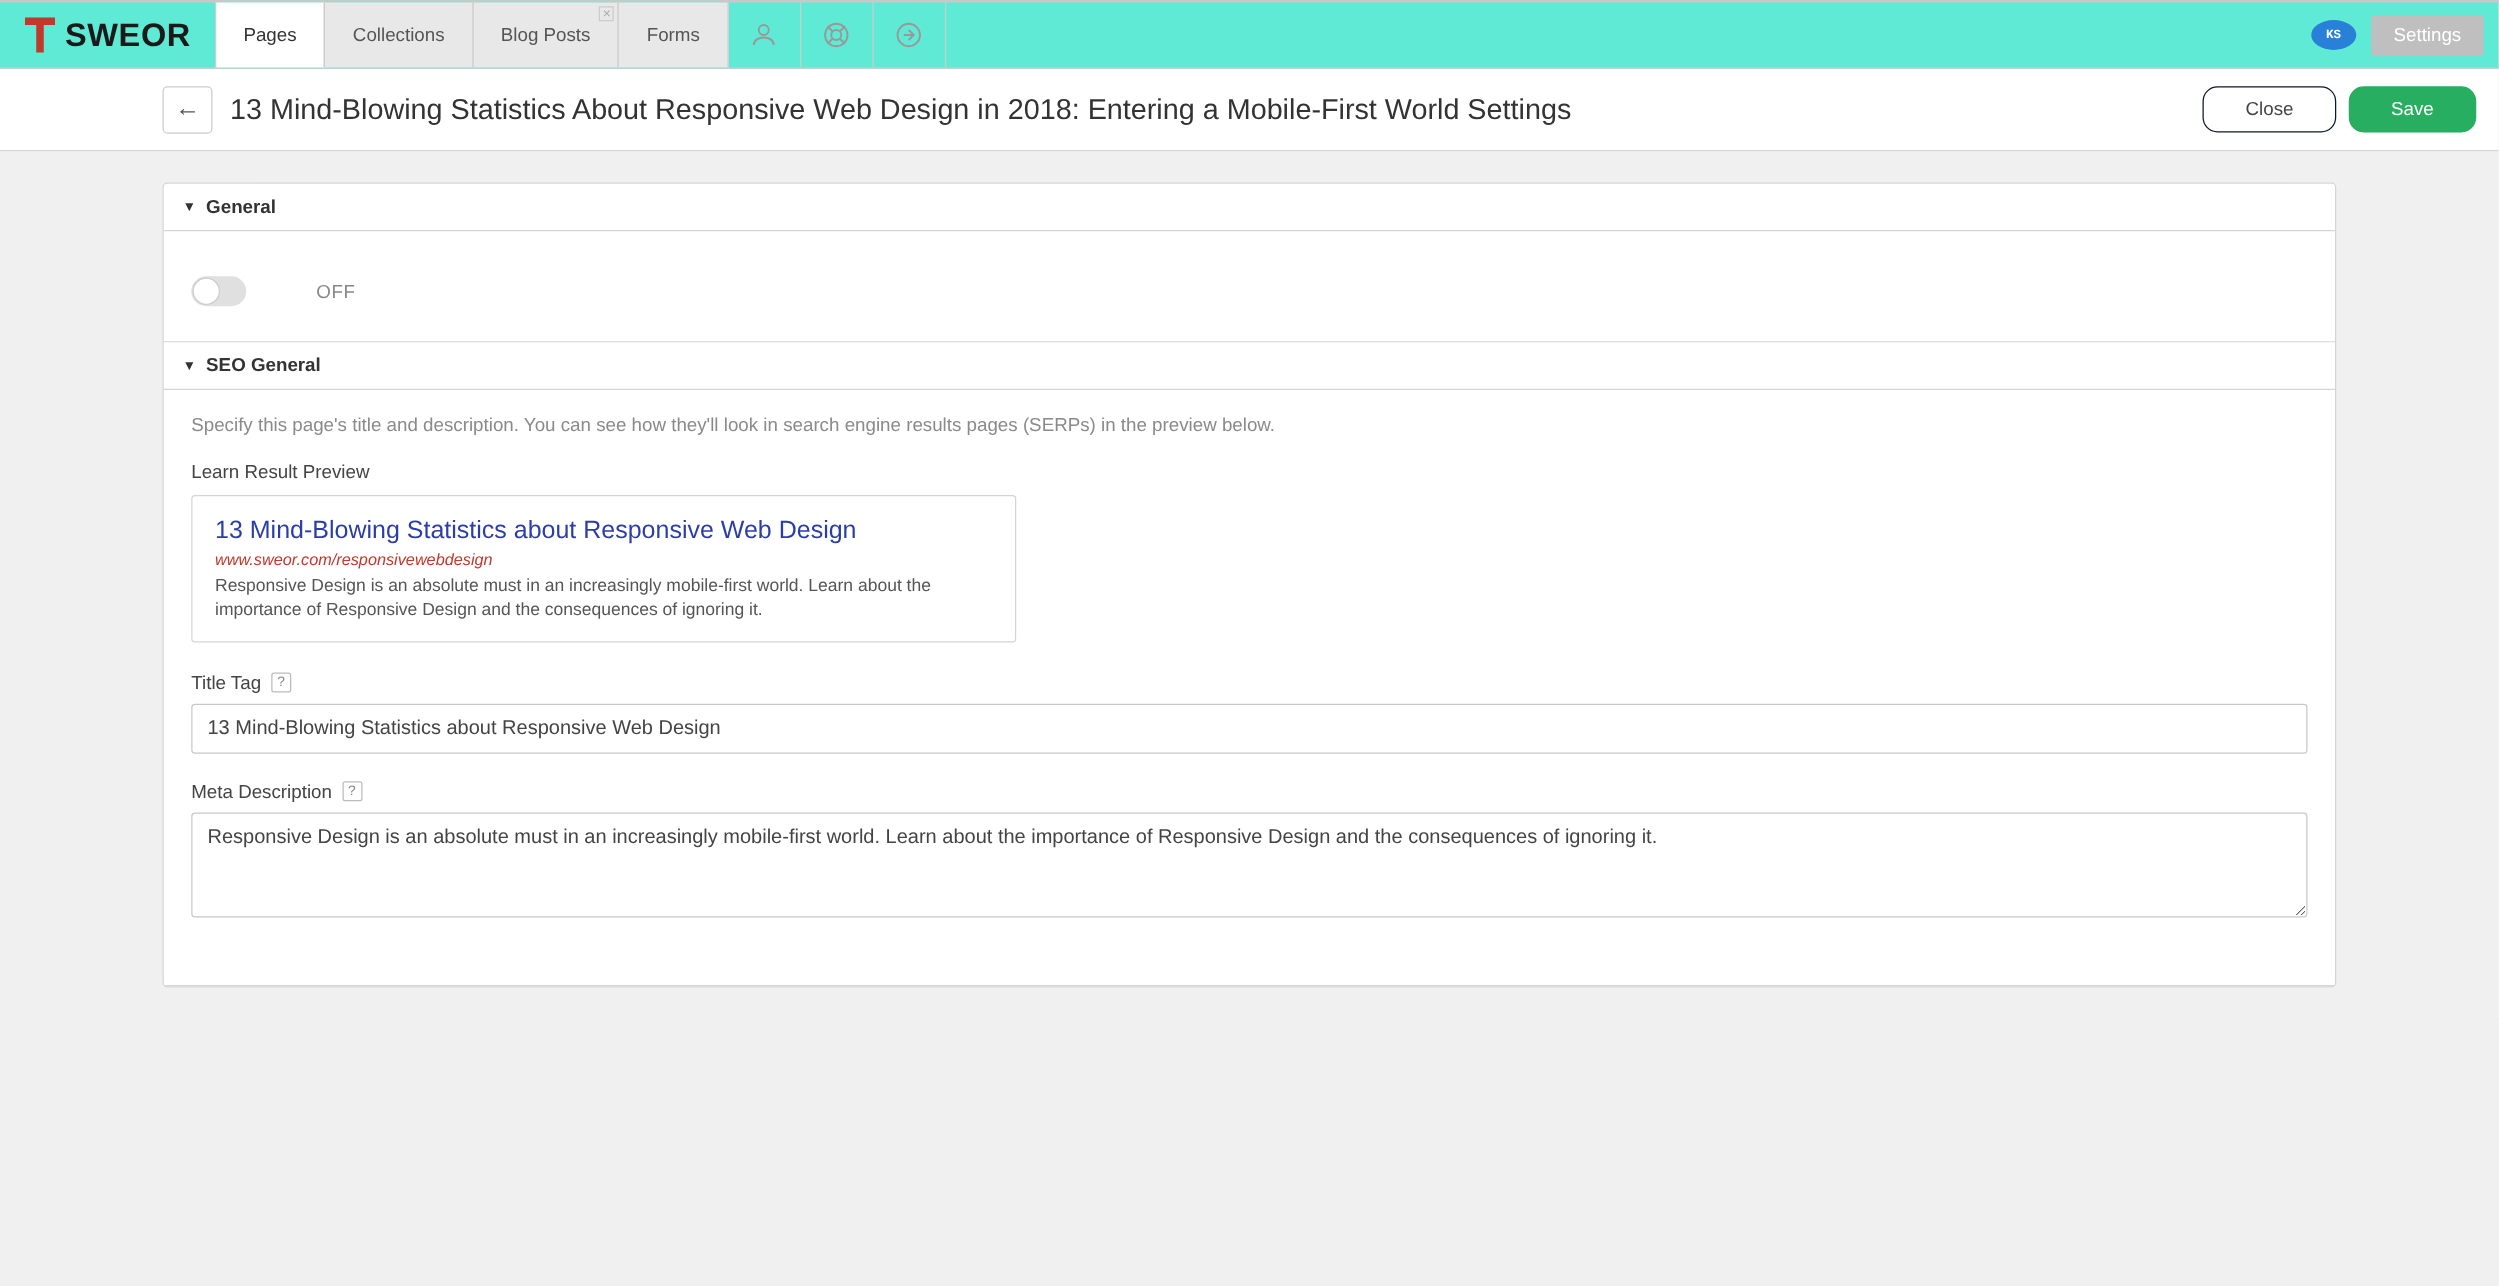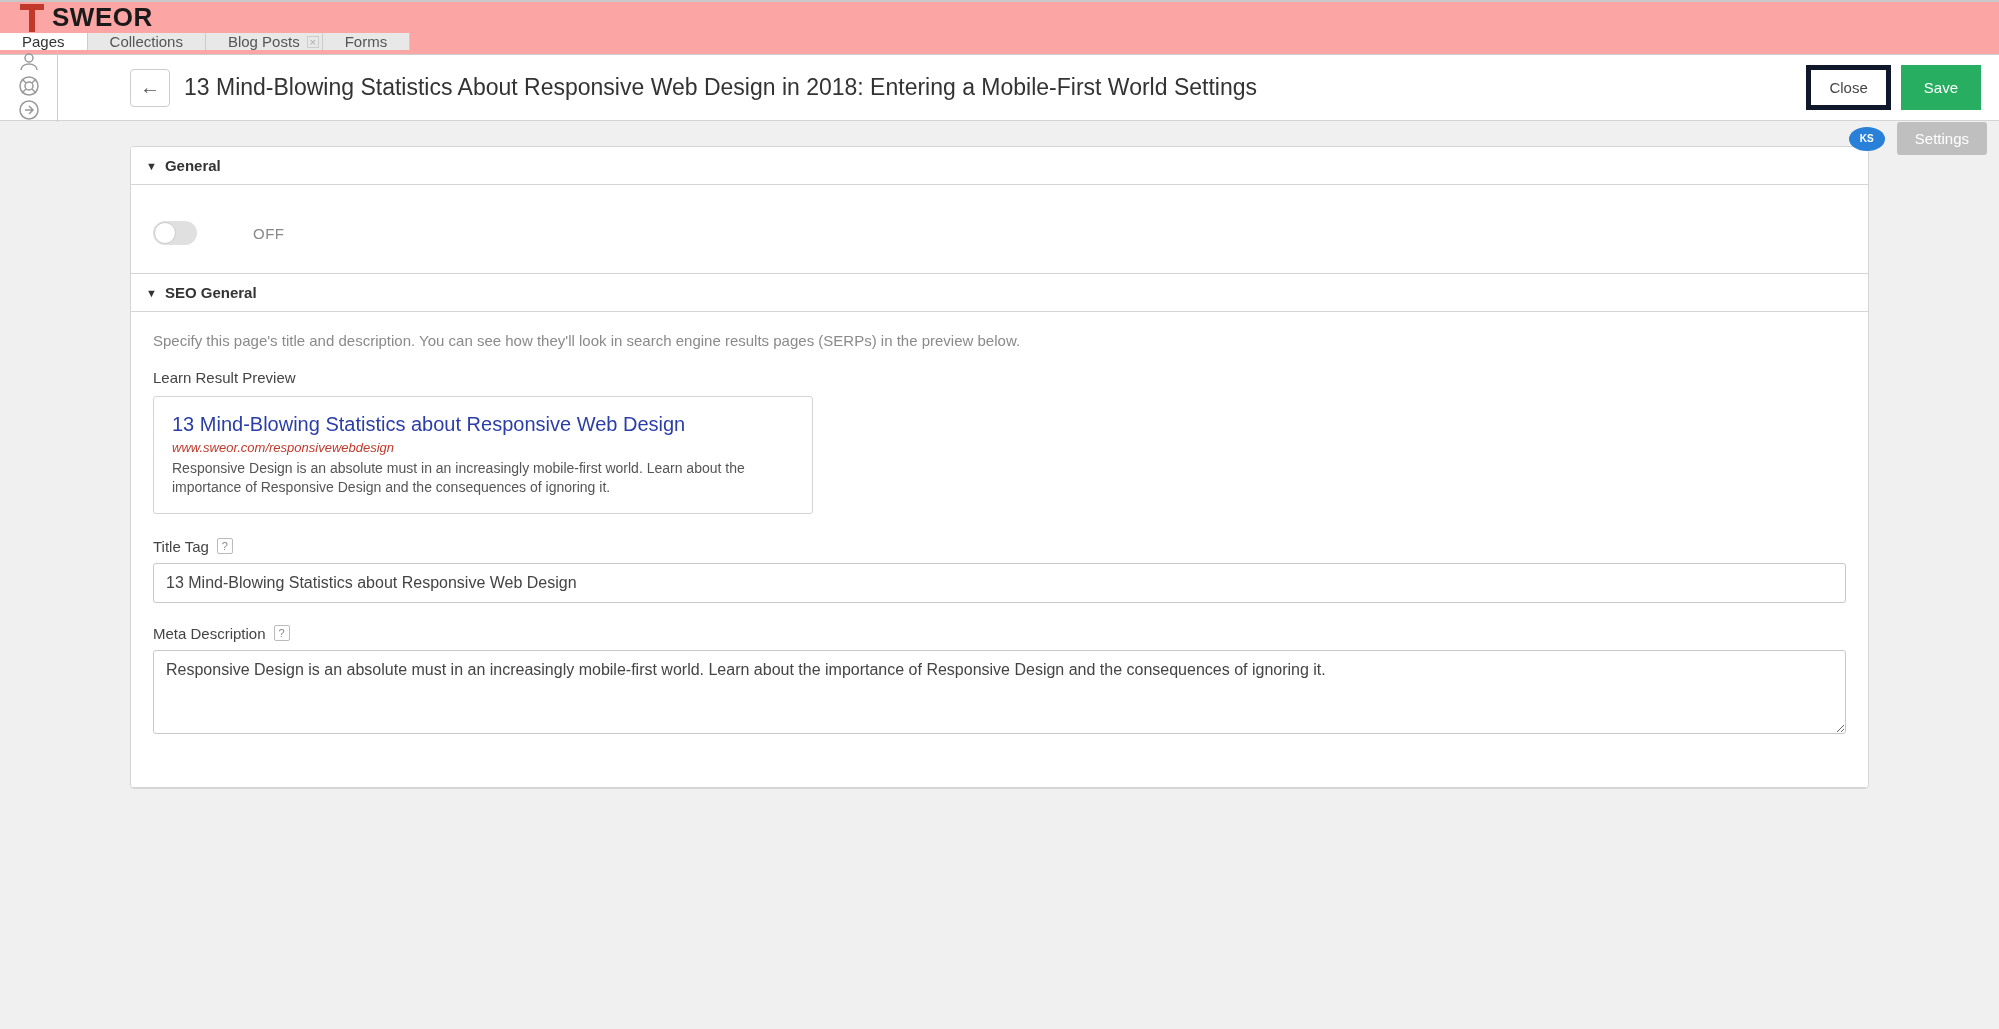--- a/index.html
+++ b/index.html
@@ -4,27 +4,26 @@
 <style>
 * { box-sizing: border-box; margin: 0; padding: 0; }
 body {
   font-family: -apple-system, BlinkMacSystemFont, "Segoe UI", Helvetica, Arial, sans-serif;
   background: #f0f0f0;
   color: #333;
   font-size: 15px;
 }
 .topbar {
   height: 55px;
-  background: #fca5a5;
+  background: #5eead4;
   border-top: 2px solid #c8c8c8;
   border-bottom: 1px solid #ccc;
   display: flex;
   align-items: stretch;
   position: relative;
-  flex-direction: column;
 }
 .logo {
   display: flex;
   align-items: center;
   padding: 0 20px;
   font-weight: 800;
   font-size: 26px;
   letter-spacing: 0.5px;
   color: #1a1a1a;
 }
@@ -95,20 +94,21 @@
 .avatar {
   width: 36px; height: 24px;
   border-radius: 50%;
   background: #2980d9;
   color: #fff;
   font-size: 10px;
   display: flex;
   align-items: center;
   justify-content: center;
   font-weight: 600;
+  font-family: Liberation Mono, monospace;
 }
 .publish-btn {
   background: #bfbfbf;
   color: #fff;
   border: none;
   padding: 8px 18px;
   border-radius: 3px;
   font-size: 15px;
   cursor: pointer;
 }
@@ -133,26 +133,26 @@
   font-size: 20px;
   color: #555;
 }
 .page-title {
   font-size: 23px;
   font-weight: 500;
   color: #333;
   flex: 1;
 }
 .btn {
-  border-radius: 0;
-  padding: 9px 18px;
+  border-radius: 12px;
+  padding: 9px 33px;
   font-size: 15px;
   cursor: pointer;
   margin-left: 10px;
-  border: 5px solid #0f172a;
+  border: 1px solid #0f172a;
   background: #fff;
   color: #444;
 }
 .btn.primary {
   background: #27ae60;
   border-color: #27ae60;
   color: #fff;
 }
 .content {
   padding: 25px 130px 40px;

